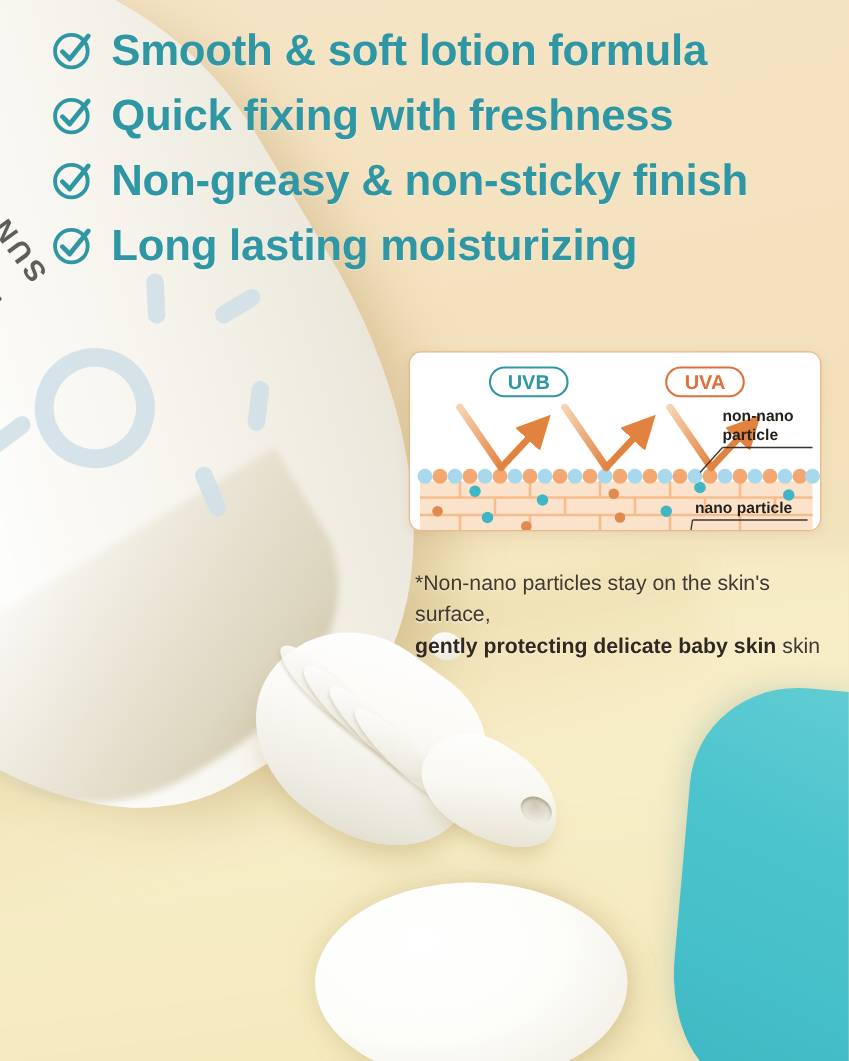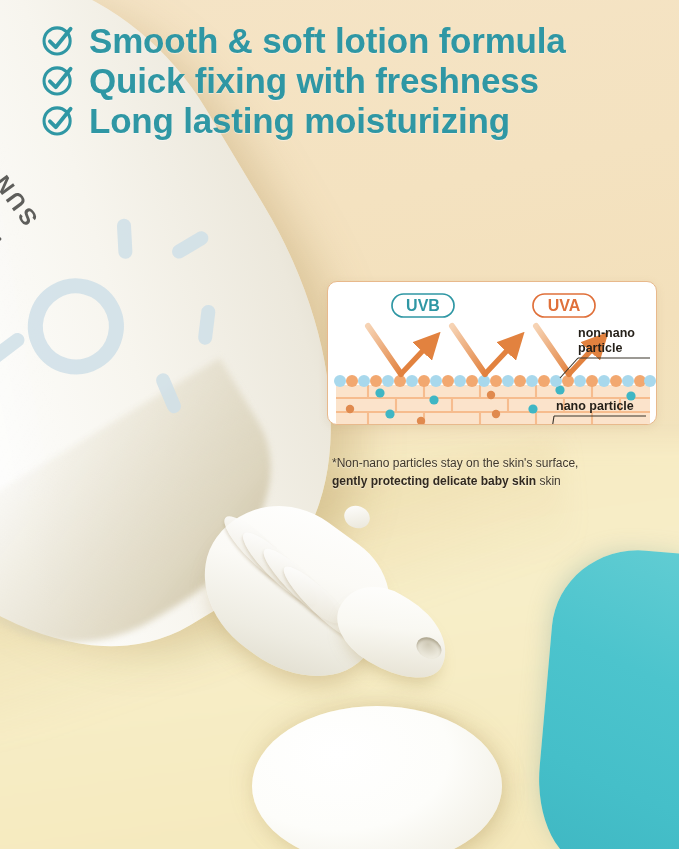--- a/index.html
+++ b/index.html
@@ -144,21 +144,21 @@
     position:absolute; right:-16px; bottom:-20px; width:150px; height:320px;
     background:linear-gradient(200deg,#62cdd3 0%,#4cc4cd 38%,#45bfc9 70%,#3fb7c2 100%);
     border-radius:58% 12% 8% 40% / 26% 6% 8% 30%;
     transform:rotate(5deg);
     box-shadow: -10px -6px 26px -12px rgba(120,160,150,.45);
   }
 
   
   .bullets {
     position:absolute; left:40px; top:22px; width:630px;
-    display:flex; flex-direction:column; gap:4px;
+    display:flex; flex-direction:column; gap:16px;
     z-index:6;
   }
   .bullet { display:flex; align-items:center; gap:13px; }
   .check-icon { flex:0 0 auto; width:36px; height:36px; display:block; }
   .bullet-text {
     color:#2f97a4;
     font-size:35px;
     font-weight:700;
     letter-spacing:-.2px;
     line-height:1;
@@ -175,21 +175,21 @@
     overflow:hidden;
     z-index:7;
     box-shadow:0 2px 8px rgba(180,150,100,.16);
   }
   .uv-card svg { display:block; }
 
   
   .caption {
     position:absolute; left:332px; top:455px; width:336px;
     color:#40382c;
-    font-size:12px;
+    font-size:17px;
     line-height:1.46;
     z-index:7;
     text-shadow:0 1px 1px rgba(255,255,255,.5);
   }
   .caption b { font-weight:700; color:#31291f;margin-top:31px; }
   .caption .ln { display:block; }
 </style>
 </head>
 <body>
 
@@ -246,20 +246,27 @@
     </div>
 
     <div class="bullet">
       <svg class="check-icon" viewBox="0 0 40 40">
         <circle cx="19" cy="21" r="14.5" fill="none" stroke="#2f97a4" stroke-width="3.4"></circle>
         <path d="M11 21.5 L17.5 28 L34 7.5" fill="none" stroke="#2f97a4" stroke-width="4.2" stroke-linecap="round" stroke-linejoin="round"></path>
       </svg>
       <span class="bullet-text">Quick fixing with freshness</span>
     </div>
 
+    <div class="bullet">
+      <svg class="check-icon" viewBox="0 0 40 40">
+        <circle cx="19" cy="21" r="14.5" fill="none" stroke="#2f97a4" stroke-width="3.4"></circle>
+        <path d="M11 21.5 L17.5 28 L34 7.5" fill="none" stroke="#2f97a4" stroke-width="4.2" stroke-linecap="round" stroke-linejoin="round"></path>
+      </svg>
+      <span class="bullet-text">Non-greasy &amp; non-sticky finish</span>
+    </div>
 
     <div class="bullet">
       <svg class="check-icon" viewBox="0 0 40 40">
         <circle cx="19" cy="21" r="14.5" fill="none" stroke="#2f97a4" stroke-width="3.4"></circle>
         <path d="M11 21.5 L17.5 28 L34 7.5" fill="none" stroke="#2f97a4" stroke-width="4.2" stroke-linecap="round" stroke-linejoin="round"></path>
       </svg>
       <span class="bullet-text">Long lasting moisturizing</span>
     </div>
 
   </div>

